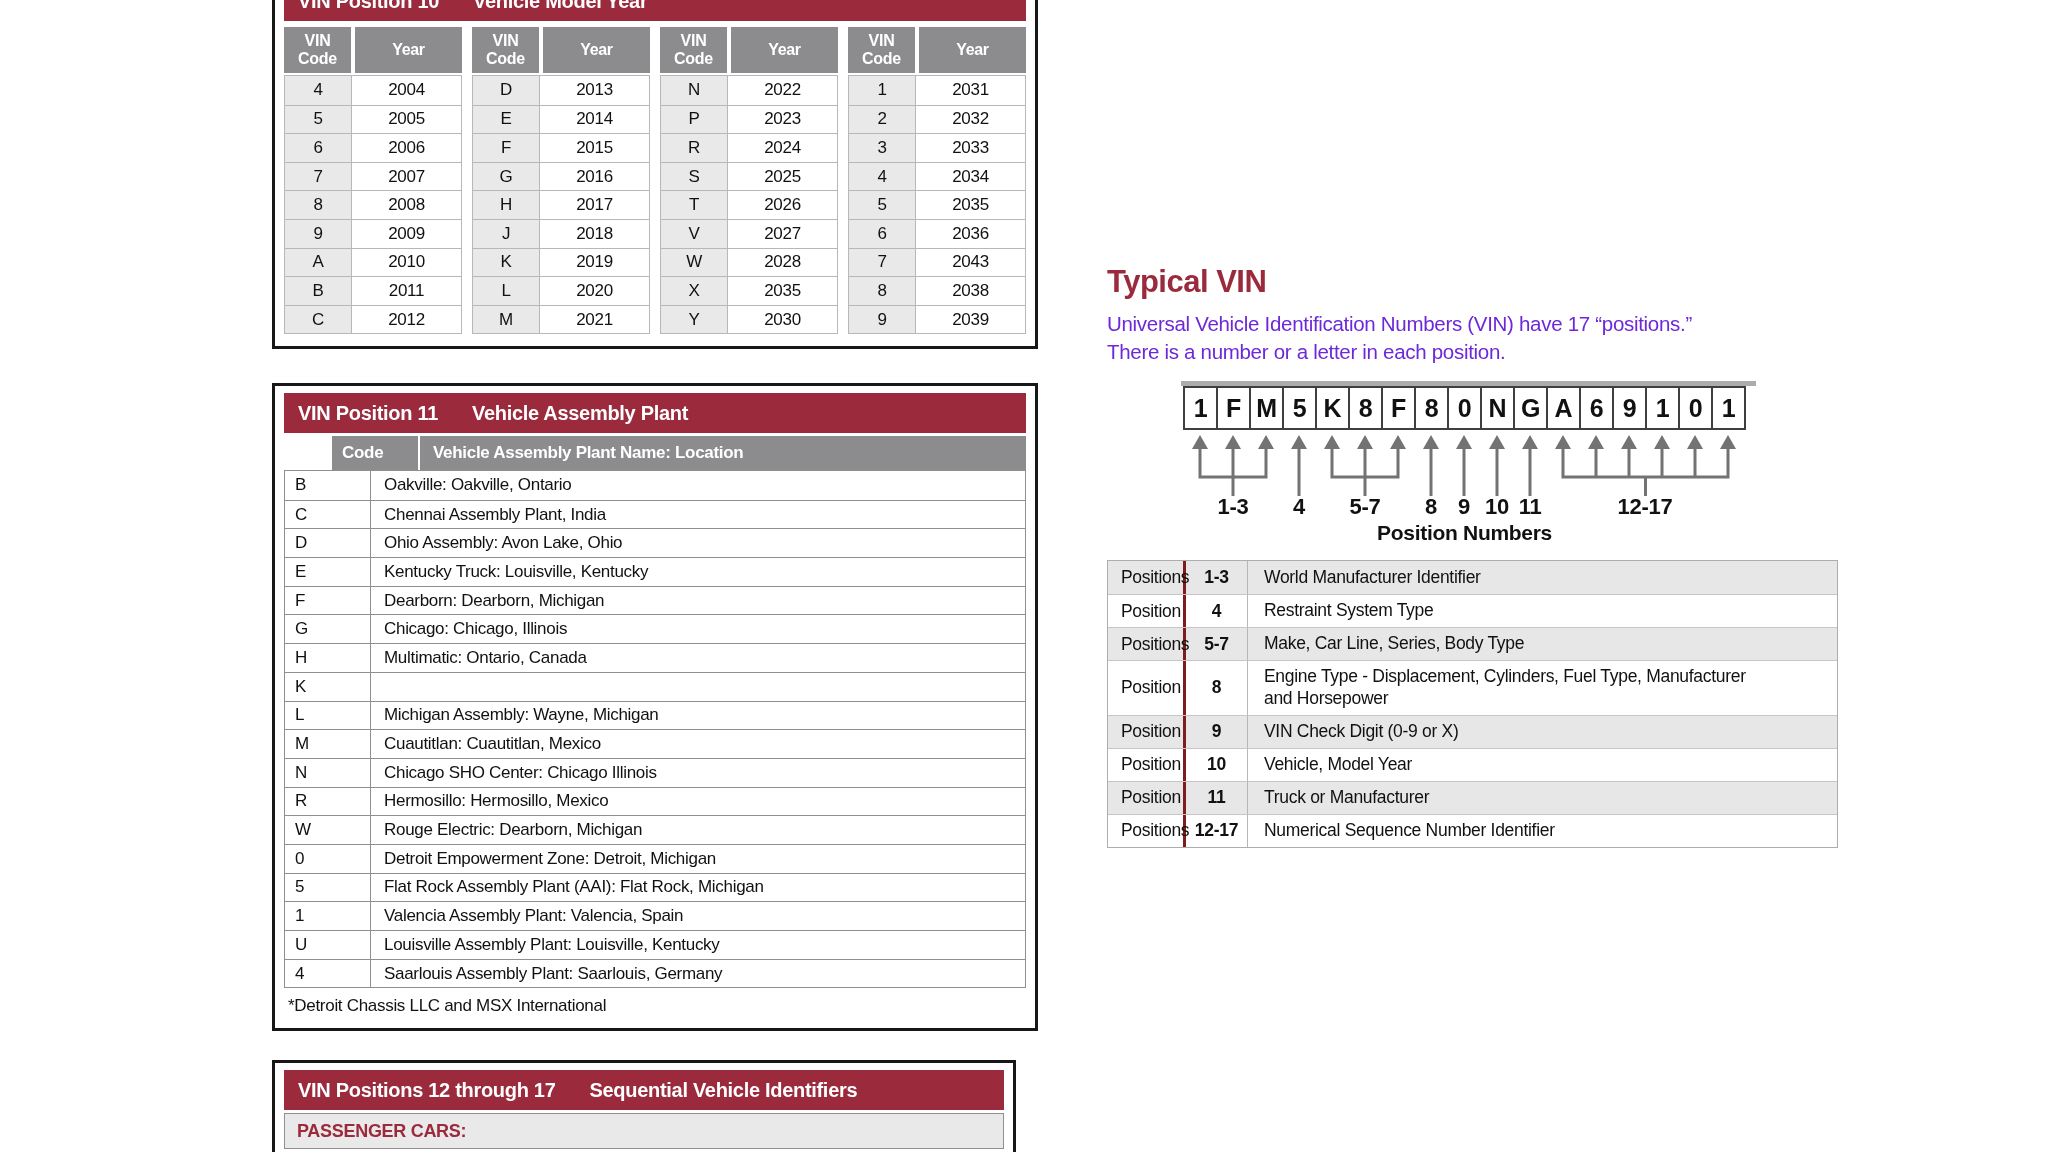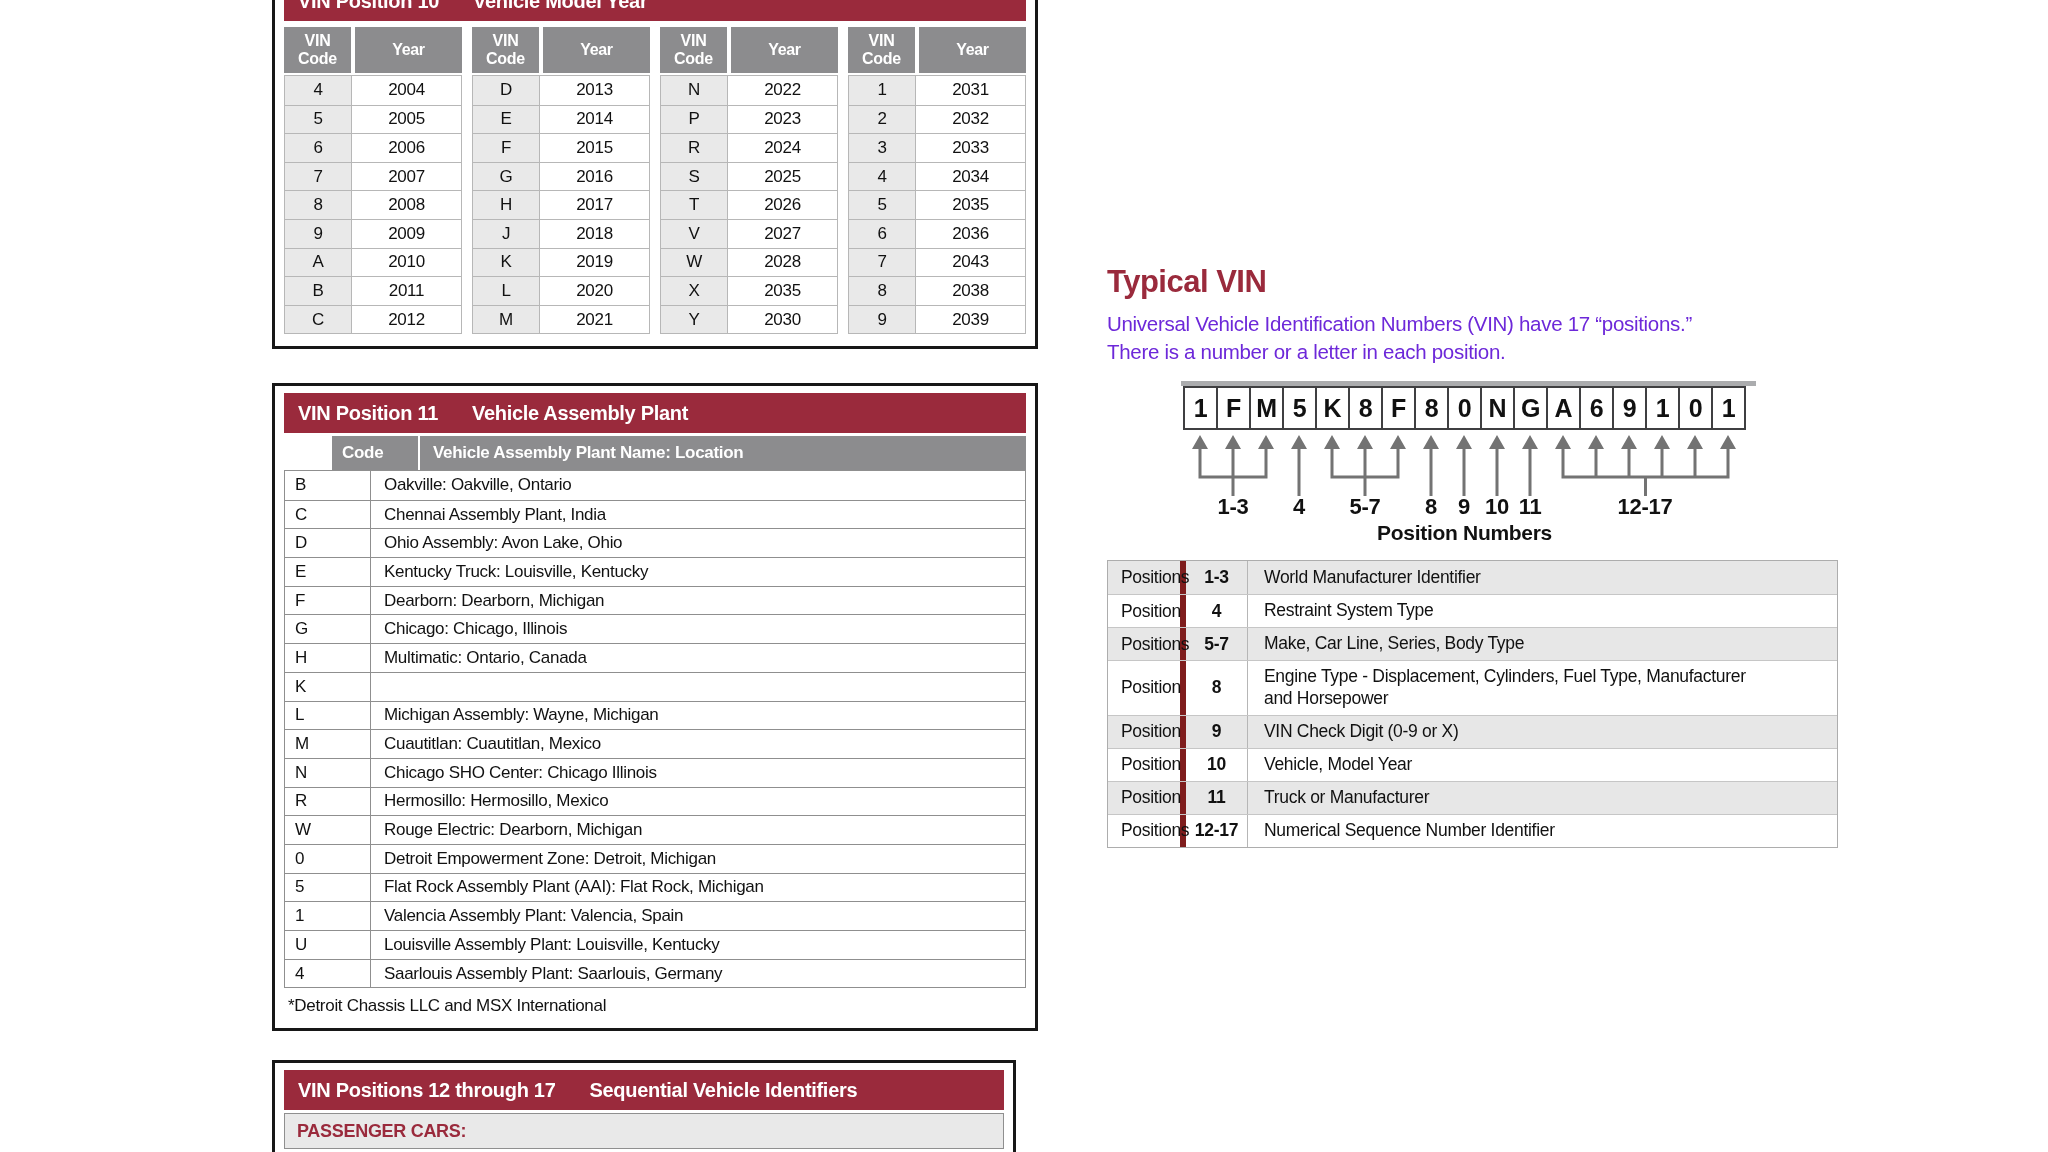--- a/index.html
+++ b/index.html
@@ -65,21 +65,21 @@
   .vin-box:first-child{margin-left:0;}
   .diagram-svg{position:absolute;left:1183px;top:434px;}
   .grp-labels{position:absolute;left:1183px;top:494px;width:563px;height:26px;font-weight:bold;font-size:22px;}
   .grp-labels span{position:absolute;transform:translateX(-50%);white-space:nowrap;}
   .axis-label{position:absolute;left:1183px;top:521px;width:563px;text-align:center;font-weight:bold;font-size:21px;}
 
   .pos-table{position:absolute;left:1107px;top:560px;width:731px;border:1px solid #adadad;background:#fff;}
   .pos-row{display:flex;border-top:1px solid #c6c6c6;background:#fff;min-height:33px;font-size:17.5px;}
   .pos-row:first-child{border-top:none;}
   .pos-row:nth-child(odd){background:var(--rowgray);}
-  .pos-kind{width:78px;padding-left:13px;display:flex;align-items:center;border-right:6px solid #7f1d1d;flex-shrink:0;}
+  .pos-kind{width:78px;padding-left:13px;display:flex;align-items:center;border-right:3px solid #7f1d1d;flex-shrink:0;}
   .pos-num{width:62px;display:flex;align-items:center;justify-content:center;font-weight:bold;border-right:1px solid #b6b6b6;flex-shrink:0;}
   .pos-desc{flex:1;padding:5px 20px 5px 16px;display:flex;align-items:center;line-height:1.25;}
   .pos-desc > div{max-width:500px;}
 </style>
 </head>
 <body>
 
 <div class="box" id="box-model-year">
   <div class="bar">
     <span>VIN Position 10</span>

